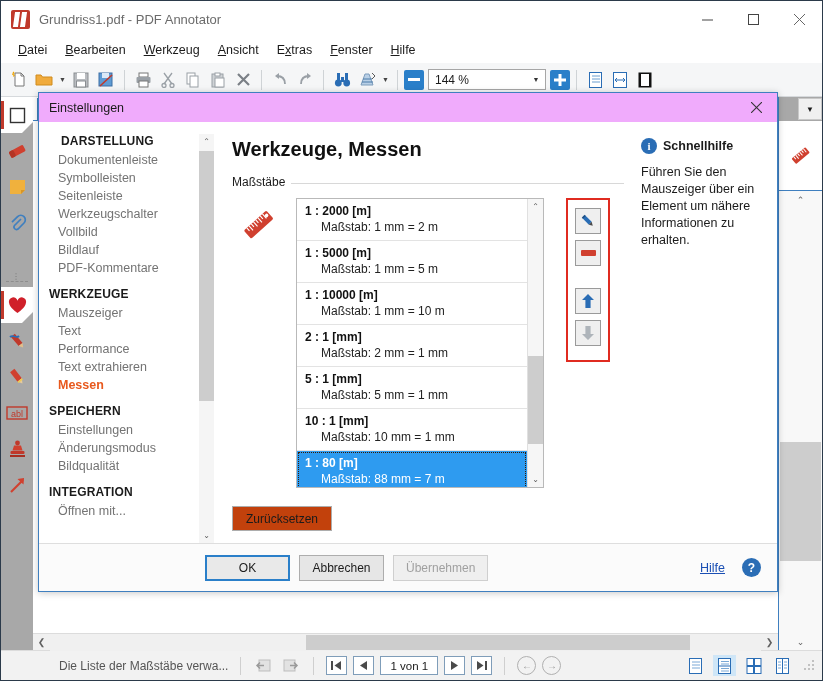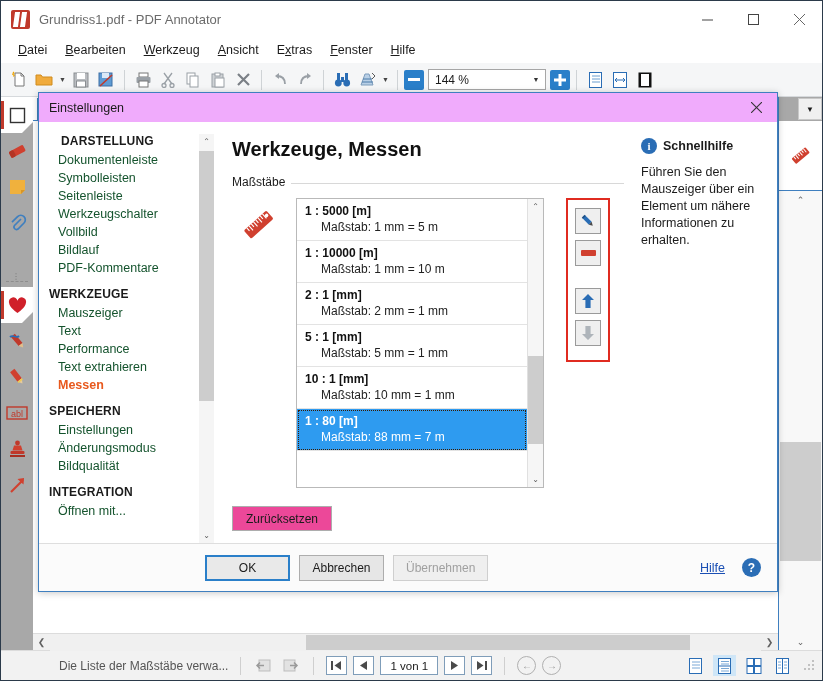--- a/index.html
+++ b/index.html
@@ -184,21 +184,21 @@
   #dlg-close{margin-left:auto;width:42px;height:28px;display:flex;
              align-items:center;justify-content:center;color:#333;}
 
   #dlg-main{flex:1;display:flex;min-height:0;}
 
   
   #dlg-nav{width:175px;flex:0 0 175px;display:flex;padding:12px 0 0 10px;}
   #nav-list{flex:1;overflow:hidden;}
   .nav-group{font-size:12px;font-weight:bold;color:#1b1b1b;margin:10px 0 3px 0;letter-spacing:.2px;}
   .nav-group.first{margin-top:0;padding-left:12px;}
-  .nav-leaf{font-size:12.5px;color:#14532d;padding:2px 0 2px 9px;}
+  .nav-leaf{font-size:12.5px;color:#737373;padding:2px 0 2px 9px;}
   .nav-leaf.active{color:#e8591e;font-weight:bold;}
   #nav-scroll{width:15px;flex:0 0 15px;display:flex;flex-direction:column;background:#f5f5f5;}
   .nv-arrow{height:15px;display:flex;align-items:center;justify-content:center;font-size:8px;color:#5a5a5a;}
   #nv-track{flex:1;position:relative;}
   #nv-thumb{position:absolute;left:0;right:0;top:2px;height:66%;background:#cdcdcd;}
 
   
   #dlg-content{flex:1;min-width:0;padding:16px 14px 0 18px;position:relative;}
   #page-title{font-size:20px;font-weight:bold;color:#111;margin:0 0 22px 0;}
 
@@ -234,21 +234,21 @@
   
   #quick-help{position:absolute;right:14px;top:16px;width:122px;}
   #qh-head{display:flex;align-items:center;gap:6px;margin-bottom:10px;}
   #qh-icon{width:16px;height:16px;border-radius:50%;background:#2a6db5;color:#fff;
            font-size:11px;font-weight:bold;display:flex;align-items:center;justify-content:center;
            font-family:"Liberation Serif",serif;}
   #qh-title{font-size:12.5px;font-weight:bold;}
   #qh-body{font-size:12.5px;line-height:17px;color:#1b1b1b;}
 
   #reset-row{margin-top:18px;}
-  #reset-btn{min-width:100px;height:25px;padding:0 12px;background:#ec4899;border:1px solid #adadad;
+  #reset-btn{min-width:100px;height:25px;padding:0 12px;background:#c2410c;border:1px solid #adadad;
              font-size:12px;display:inline-flex;align-items:center;justify-content:center;}
 
   
   #dlg-footer{
     height:48px;flex:0 0 48px;border-top:1px solid #dedede;background:#fbfbfb;
     display:flex;align-items:center;padding:0 16px;gap:9px;
   }
   .dlg-btn{min-width:85px;height:26px;padding:0 12px;background:#e6e6e6;border:1px solid #adadad;
            font-size:12px;display:flex;align-items:center;justify-content:center;}
   .dlg-btn.default{border:2px solid #2a7fc9;background:#e9e9e9;}
@@ -737,20 +737,24 @@
                       <path d="M10 15v4M13 15v6M16 15v4M19 15v6M22 15v4M25 15v6M28 15v4M31 15v6"></path>
                     </g>
                     <circle cx="33" cy="19" r="1.8" fill="#fff"></circle>
                   </g>
                 </svg>
             </div>
 
             <div id="scale-list-wrap">
               <div id="scale-list">
                 <div class="scale-item">
+                  <div class="sc-title">1 : 2000 [m]</div>
+                  <div class="sc-sub">Maßstab: 1 mm = 2 m</div>
+                </div>
+                <div class="scale-item">
                   <div class="sc-title">1 : 5000 [m]</div>
                   <div class="sc-sub">Maßstab: 1 mm = 5 m</div>
                 </div>
                 <div class="scale-item">
                   <div class="sc-title">1 : 10000 [m]</div>
                   <div class="sc-sub">Maßstab: 1 mm = 10 m</div>
                 </div>
                 <div class="scale-item">
                   <div class="sc-title">2 : 1 [mm]</div>
                   <div class="sc-sub">Maßstab: 2 mm = 1 mm</div>

